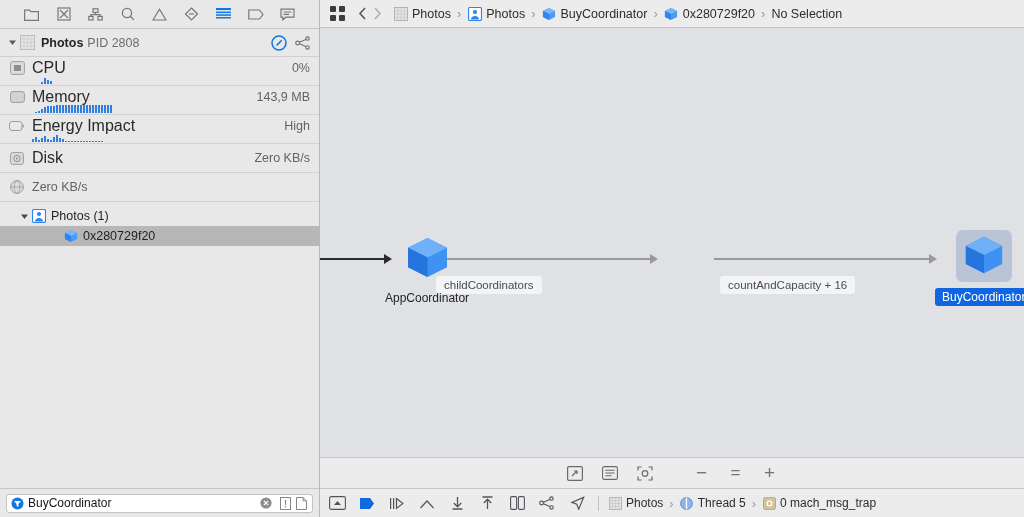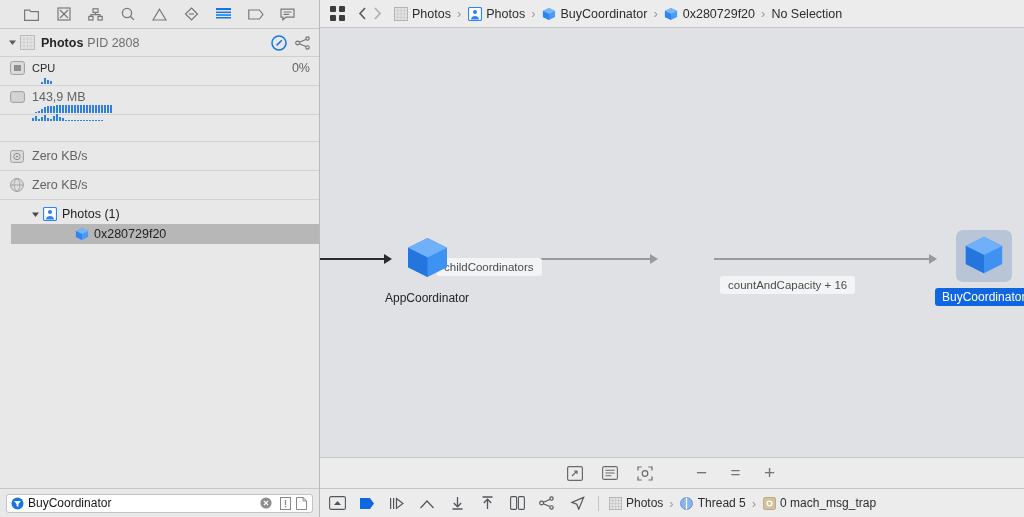--- a/index.html
+++ b/index.html
@@ -51,26 +51,26 @@
 
   .gauges{background:#e8e8e8;}
   .gauge{
     position:relative;
     padding:0 9px 0 9px;
     border-bottom:1px solid #d2d2d2;
     height:29px;box-sizing:border-box;
   }
   .gauge-row{display:flex;align-items:center;height:21px;}
   .gauge-ico{width:16px;height:15px;margin-right:7px;flex:0 0 16px;display:flex;align-items:center;justify-content:center;}
-  .gauge-label{font-size:11px;color:#2a2a2a;flex:1;}
+  .gauge-label{font-size:16px;color:#2a2a2a;flex:1;}
   .gauge-value{font-size:12.5px;color:#636363;}
   .spark{height:8px;display:flex;align-items:flex-end;gap:1px;padding-left:23px;margin-top:-2px;}
   .spark i{display:block;width:2px;background:#2f7fe0;}
 
-  .tree{background:#e8e8e8;flex:1;padding-top:4px;padding-left:11px;}
+  .tree{background:#e8e8e8;flex:1;padding-top:4px;}
   .trow{height:20px;display:flex;align-items:center;font-size:12.5px;color:#1f1f1f;}
   .trow.sel{background:#b7b7b7;}
   .tw{width:13px;height:13px;display:flex;align-items:center;justify-content:center;color:#4a4a4a;}
   .ticon{width:15px;height:15px;margin-right:5px;display:flex;align-items:center;justify-content:center;}
 
   .filter-bar{
     flex:0 0 29px;height:29px;
     background:#e8e8e8;
     border-top:1px solid #c6c6c6;
     display:flex;align-items:center;padding:0 6px;box-sizing:border-box;
@@ -277,20 +277,21 @@
           </div>
       </div>
 
       <div class="gauge">
         <div class="gauge-row">
           <div class="gauge-ico">
             <svg width="15" height="12" viewBox="0 0 15 12">
               <rect x=".6" y=".6" width="13.8" height="10.8" rx="2.2" fill="#d3d3d3" stroke="#9d9d9d" stroke-width="1"></rect>
             </svg>
           </div>
+          <span class="gauge-label">Memory</span>
           <span class="gauge-value">143,9 MB</span>
         </div>
         <div class="spark">
             <i style="height:0px"></i>
             <i style="height:1px"></i>
             <i style="height:2px"></i>
             <i style="height:4px"></i>
             <i style="height:6px"></i>
             <i style="height:7px"></i>
             <i style="height:7px"></i>
@@ -312,20 +313,30 @@
             <i style="height:8px"></i>
             <i style="height:8px"></i>
             <i style="height:8px"></i>
             <i style="height:8px"></i>
             <i style="height:8px"></i>
             <i style="height:0px"></i>
           </div>
       </div>
 
       <div class="gauge">
+        <div class="gauge-row">
+          <div class="gauge-ico">
+            <svg width="16" height="10" viewBox="0 0 16 10">
+              <rect x=".5" y=".5" width="12.5" height="9" rx="2.5" fill="none" stroke="#9d9d9d" stroke-width="1"></rect>
+              <path d="M13.6 3.4v3.2a1.6 1.6 0 000-3.2z" fill="#9d9d9d"></path>
+            </svg>
+          </div>
+          <span class="gauge-label">Energy Impact</span>
+          <span class="gauge-value">High</span>
+        </div>
         <div class="spark">
             <i style="height:3px"></i>
             <i style="height:5px"></i>
             <i style="height:2px"></i>
             <i style="height:4px"></i>
             <i style="height:6px"></i>
             <i style="height:3px"></i>
             <i style="height:2px"></i>
             <i style="height:5px"></i>
             <i style="height:7px"></i>
@@ -353,20 +364,21 @@
 
       <div class="gauge" style="height:29px;">
         <div class="gauge-row" style="height:28px;">
           <div class="gauge-ico">
             <svg width="14" height="13" viewBox="0 0 14 13">
               <rect x=".6" y=".6" width="12.8" height="11.8" rx="2" fill="#dcdcdc" stroke="#9d9d9d" stroke-width="1"></rect>
               <circle cx="7" cy="6.5" r="3.2" fill="none" stroke="#8e8e8e" stroke-width="1"></circle>
               <circle cx="7" cy="6.5" r="1" fill="#8e8e8e"></circle>
             </svg>
           </div>
+          <span class="gauge-label">Disk</span>
           <span class="gauge-value">Zero KB/s</span>
         </div>
       </div>
 
       <div class="gauge" style="height:29px;">
         <div class="gauge-row" style="height:28px;">
           <div class="gauge-ico">
             <svg width="14" height="14" viewBox="0 0 14 14">
               <circle cx="7" cy="7" r="6.4" fill="#dcdcdc" stroke="#9d9d9d" stroke-width="1"></circle>
               <ellipse cx="7" cy="7" rx="2.8" ry="6.4" fill="none" stroke="#9d9d9d" stroke-width=".8"></ellipse>
@@ -515,21 +527,21 @@
       </div>
     </div>
 
     <div class="canvas">
 
       <div class="edge dark" style="left:0px;top:230px;width:66px;"></div>
       <div class="edge-head dark" style="left:64px;top:226px;"></div>
 
       <div class="edge" style="left:110px;top:230px;width:222px;"></div>
       <div class="edge-head" style="left:330px;top:226px;"></div>
-      <div class="edge-label" style="left:116px;top:230px;">childCoordinators</div>
+      <div class="edge-label" style="left:116px;top:248px;">childCoordinators</div>
 
       <div class="edge" style="left:394px;top:230px;width:217px;"></div>
       <div class="edge-head" style="left:609px;top:226px;"></div>
       <div class="edge-label" style="left:400px;top:248px;">countAndCapacity + 16</div>
 
       <div class="node" style="left:65px;top:205px;">
         <div class="node-box">
           <span>
             <svg width="45" height="45" viewBox="0 0 30 30">
               <path d="M15 2L28 8.5v13L15 28 2 21.5v-13z" fill="#3d92f3"></path>

